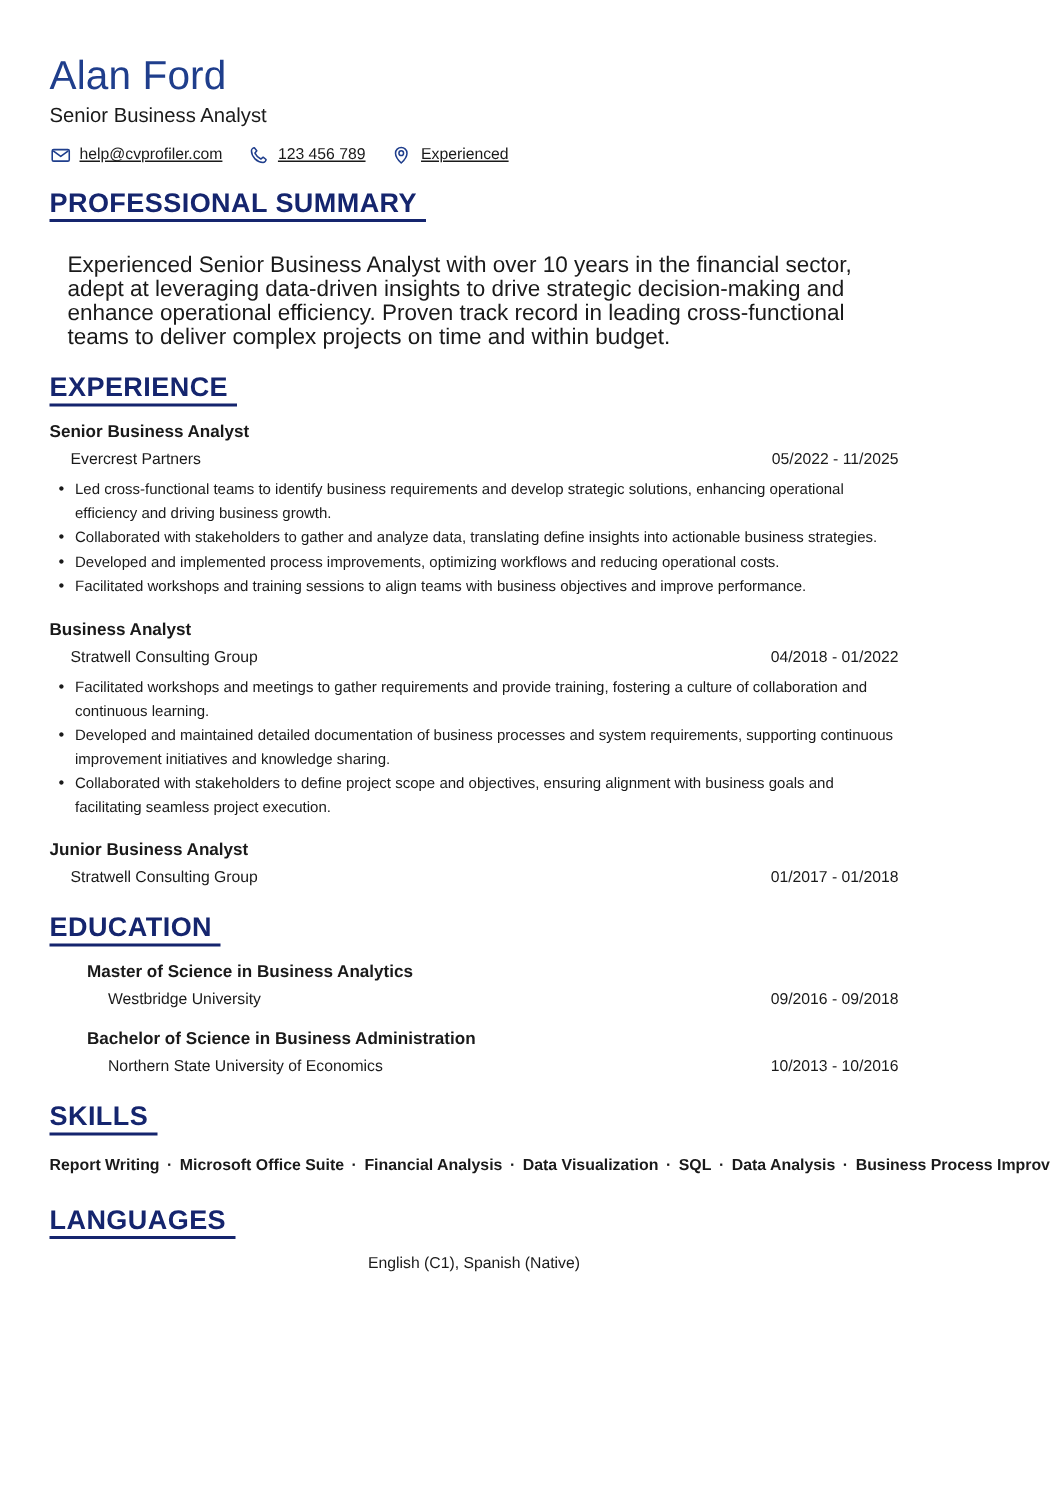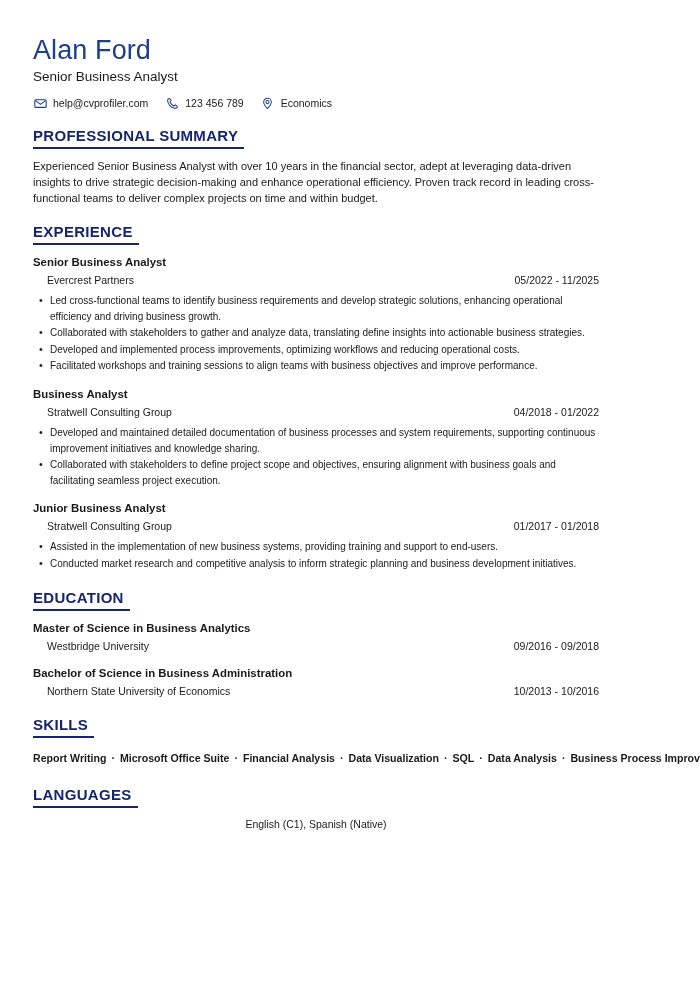--- a/index.html
+++ b/index.html
@@ -46,56 +46,57 @@
     margin-top: 6px;
   }
   .contact-item {
     display: flex;
     align-items: center;
     font-size: 10.5px;
     line-height: 14px;
     color: #1a1a1a;
     margin-right: 17px;
     white-space: nowrap;
+    text-decoration: underline;
   }
   .contact-item .ic {
     display: inline-flex;
     align-items: center;
     justify-content: center;
     width: 14px;
     height: 14px;
     margin-right: 6px;
     flex: none;
   }
   .contact-item .ic svg { display: block; }
 
   
   .section { margin-top: 17px; }
   .section-head {
     display: inline-block;
-    font-size: 15px;
+    font-size: 18px;
     line-height: 16px;
     font-weight: 700;
     color: #15256E;
     letter-spacing: 0.3px;
     padding-bottom: 3px;
     border-bottom: 2px solid #15256E;
     margin-bottom: 9px;
   }
   .sec-experience .section-head,
   .sec-education .section-head,
   .sec-skills .section-head,
   .sec-languages .section-head { padding-right: 6px; }
   .sec-summary .section-head { padding-right: 6px; }
 
   .summary-text {
-    font-size: 11px;
-    line-height: 16px;
-    color: #1a1a1a;
-    margin: 0;
+    font-size: 15px;
+    line-height: 16px;
+    color: #1a1a1a;
+    margin: 12px;
     max-width: 628px;
     text-align: left;
   }
 
   
   .entry { margin-bottom: 12px; }
   .entry:last-child { margin-bottom: 0; }
   .entry-title {
     font-size: 11.4px;
     line-height: 16px;
@@ -131,21 +132,21 @@
     content: "\2022";
     position: absolute;
     left: -11px;
     top: 0;
     color: #1a1a1a;
     font-size: 11px;
     line-height: 15.6px;
   }
 
   
-  .edu-entry { margin-bottom: 11px; }
+  .edu-entry { margin-bottom: 11px; margin-left: 25px; }
   .edu-entry:last-child { margin-bottom: 0; }
   .edu-degree {
     font-size: 11.4px;
     line-height: 16px;
     font-weight: 700;
     color: #1a1a1a;
     margin-bottom: 3px;
   }
 
   
@@ -201,21 +202,21 @@
         <span>123 456 789</span>
       </div>
 
       <div class="contact-item">
         <span class="ic">
           <svg width="13" height="13" viewBox="0 0 16 16" fill="none">
             <path d="M8 1.6 C5.4 1.6 3.3 3.7 3.3 6.3 C3.3 9.9 8 14.4 8 14.4 C8 14.4 12.7 9.9 12.7 6.3 C12.7 3.7 10.6 1.6 8 1.6 Z" stroke="#1F3E8C" stroke-width="1.25" fill="none" stroke-linejoin="round"></path>
             <circle cx="8" cy="6.3" r="1.9" stroke="#1F3E8C" stroke-width="1.25" fill="none"></circle>
           </svg>
         </span>
-        <span>Economics</span>
+        <span>Experienced</span>
       </div>
 
     </div>
   </div>
 
   <div class="section sec-summary">
     <div class="section-head">PROFESSIONAL SUMMARY</div>
     <p class="summary-text">Experienced Senior Business Analyst with over 10 years in the financial sector, adept at leveraging data-driven insights to drive strategic decision-making and enhance operational efficiency. Proven track record in leading cross-functional teams to deliver complex projects on time and within budget.</p>
   </div>
 
@@ -235,34 +236,31 @@
             <li>Facilitated workshops and training sessions to align teams with business objectives and improve performance.</li>
           </ul>
         </div>
         <div class="entry">
           <div class="entry-title">Business Analyst</div>
           <div class="entry-meta">
             <span class="entry-org">Stratwell Consulting Group</span>
             <span class="entry-dates">04/2018 - 01/2022</span>
           </div>
           <ul class="bullets">
+            <li>Facilitated workshops and meetings to gather requirements and provide training, fostering a culture of collaboration and continuous learning.</li>
             <li>Developed and maintained detailed documentation of business processes and system requirements, supporting continuous improvement initiatives and knowledge sharing.</li>
             <li>Collaborated with stakeholders to define project scope and objectives, ensuring alignment with business goals and facilitating seamless project execution.</li>
           </ul>
         </div>
         <div class="entry">
           <div class="entry-title">Junior Business Analyst</div>
           <div class="entry-meta">
             <span class="entry-org">Stratwell Consulting Group</span>
             <span class="entry-dates">01/2017 - 01/2018</span>
           </div>
-          <ul class="bullets">
-            <li>Assisted in the implementation of new business systems, providing training and support to end-users.</li>
-            <li>Conducted market research and competitive analysis to inform strategic planning and business development initiatives.</li>
-          </ul>
         </div>
       </div>
   </div>
 
   <div class="section sec-education">
     <div class="section-head">EDUCATION</div>
     <div id="education-list">
         <div class="edu-entry">
           <div class="edu-degree">Master of Science in Business Analytics</div>
           <div class="entry-meta">

